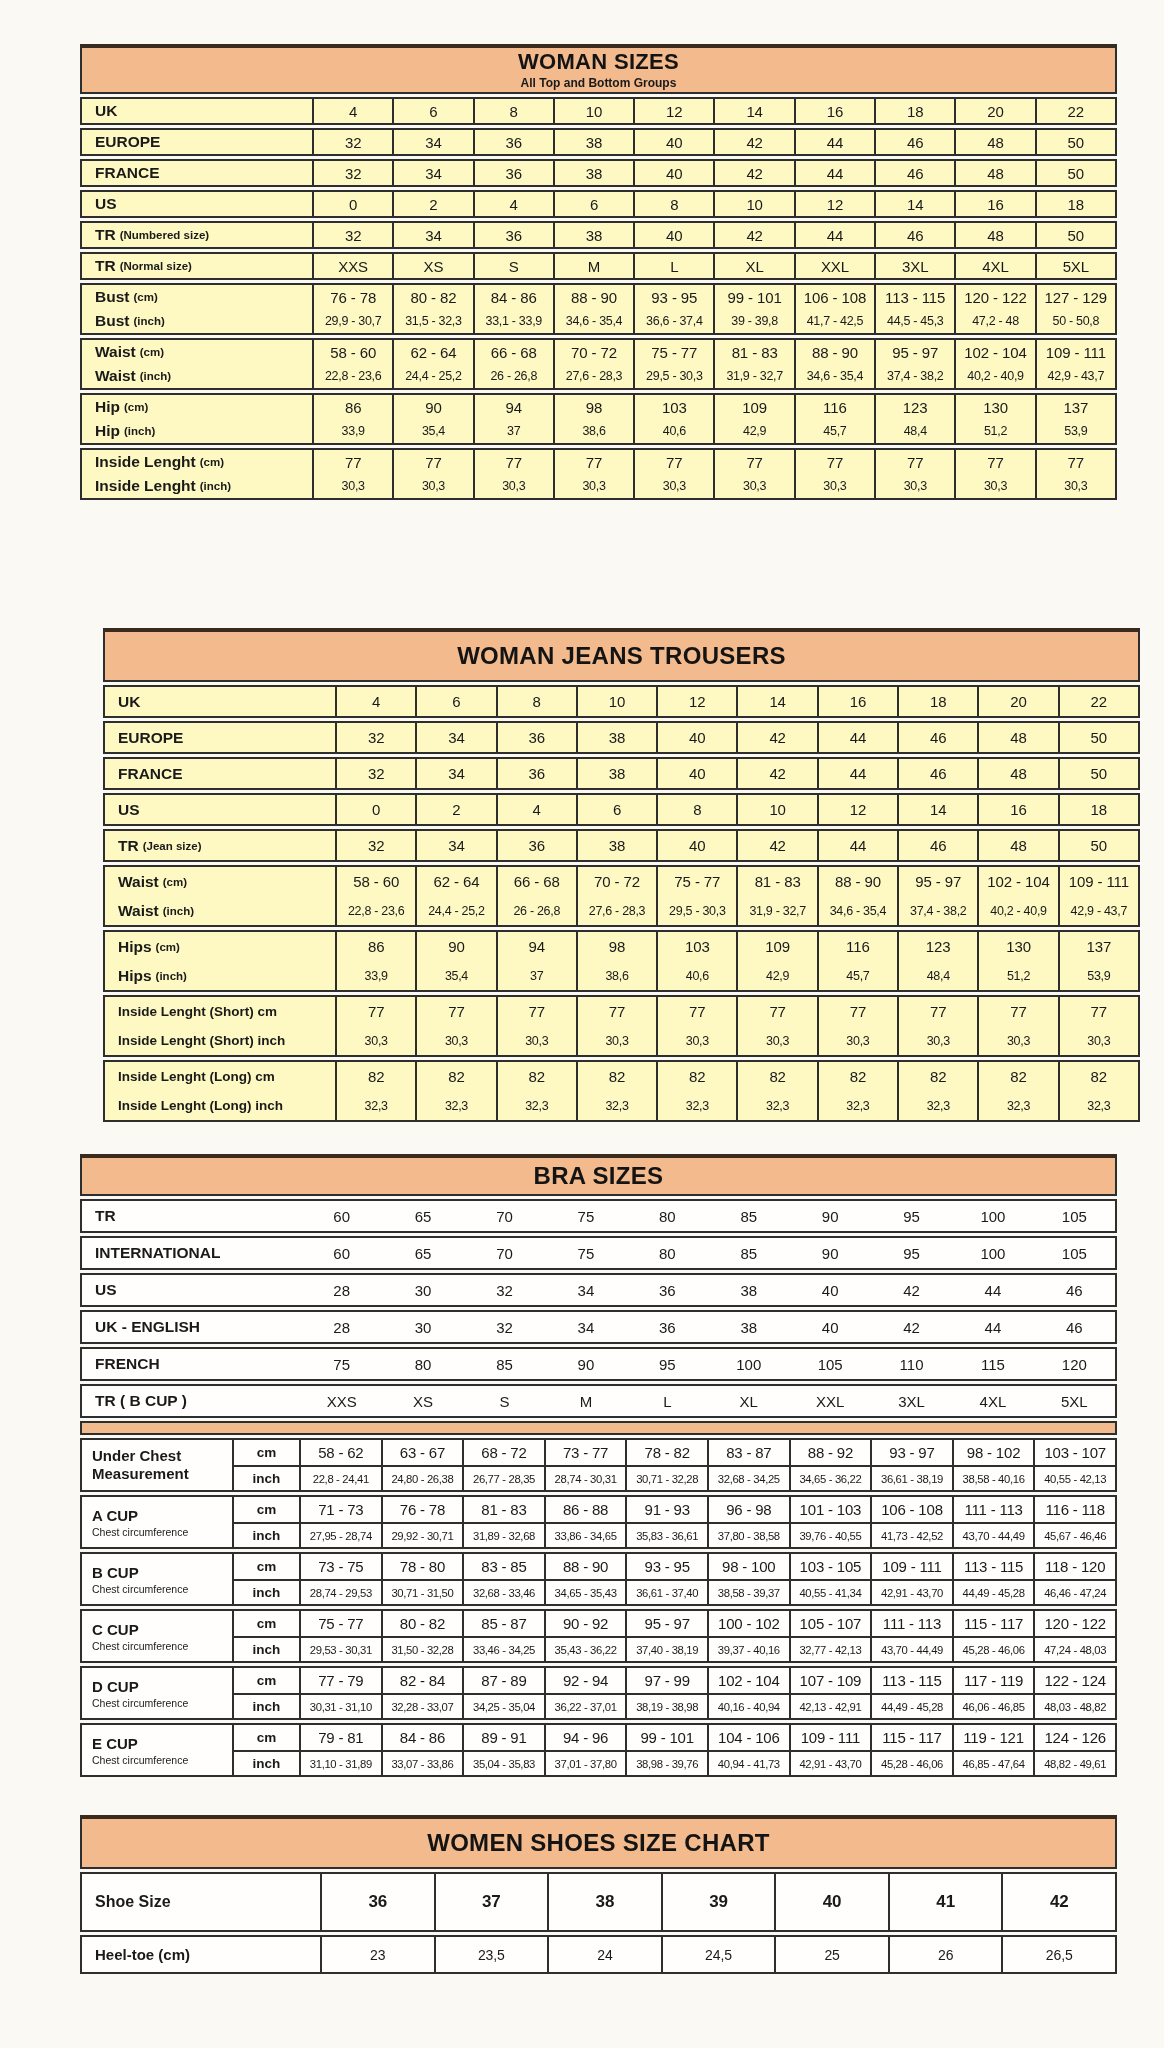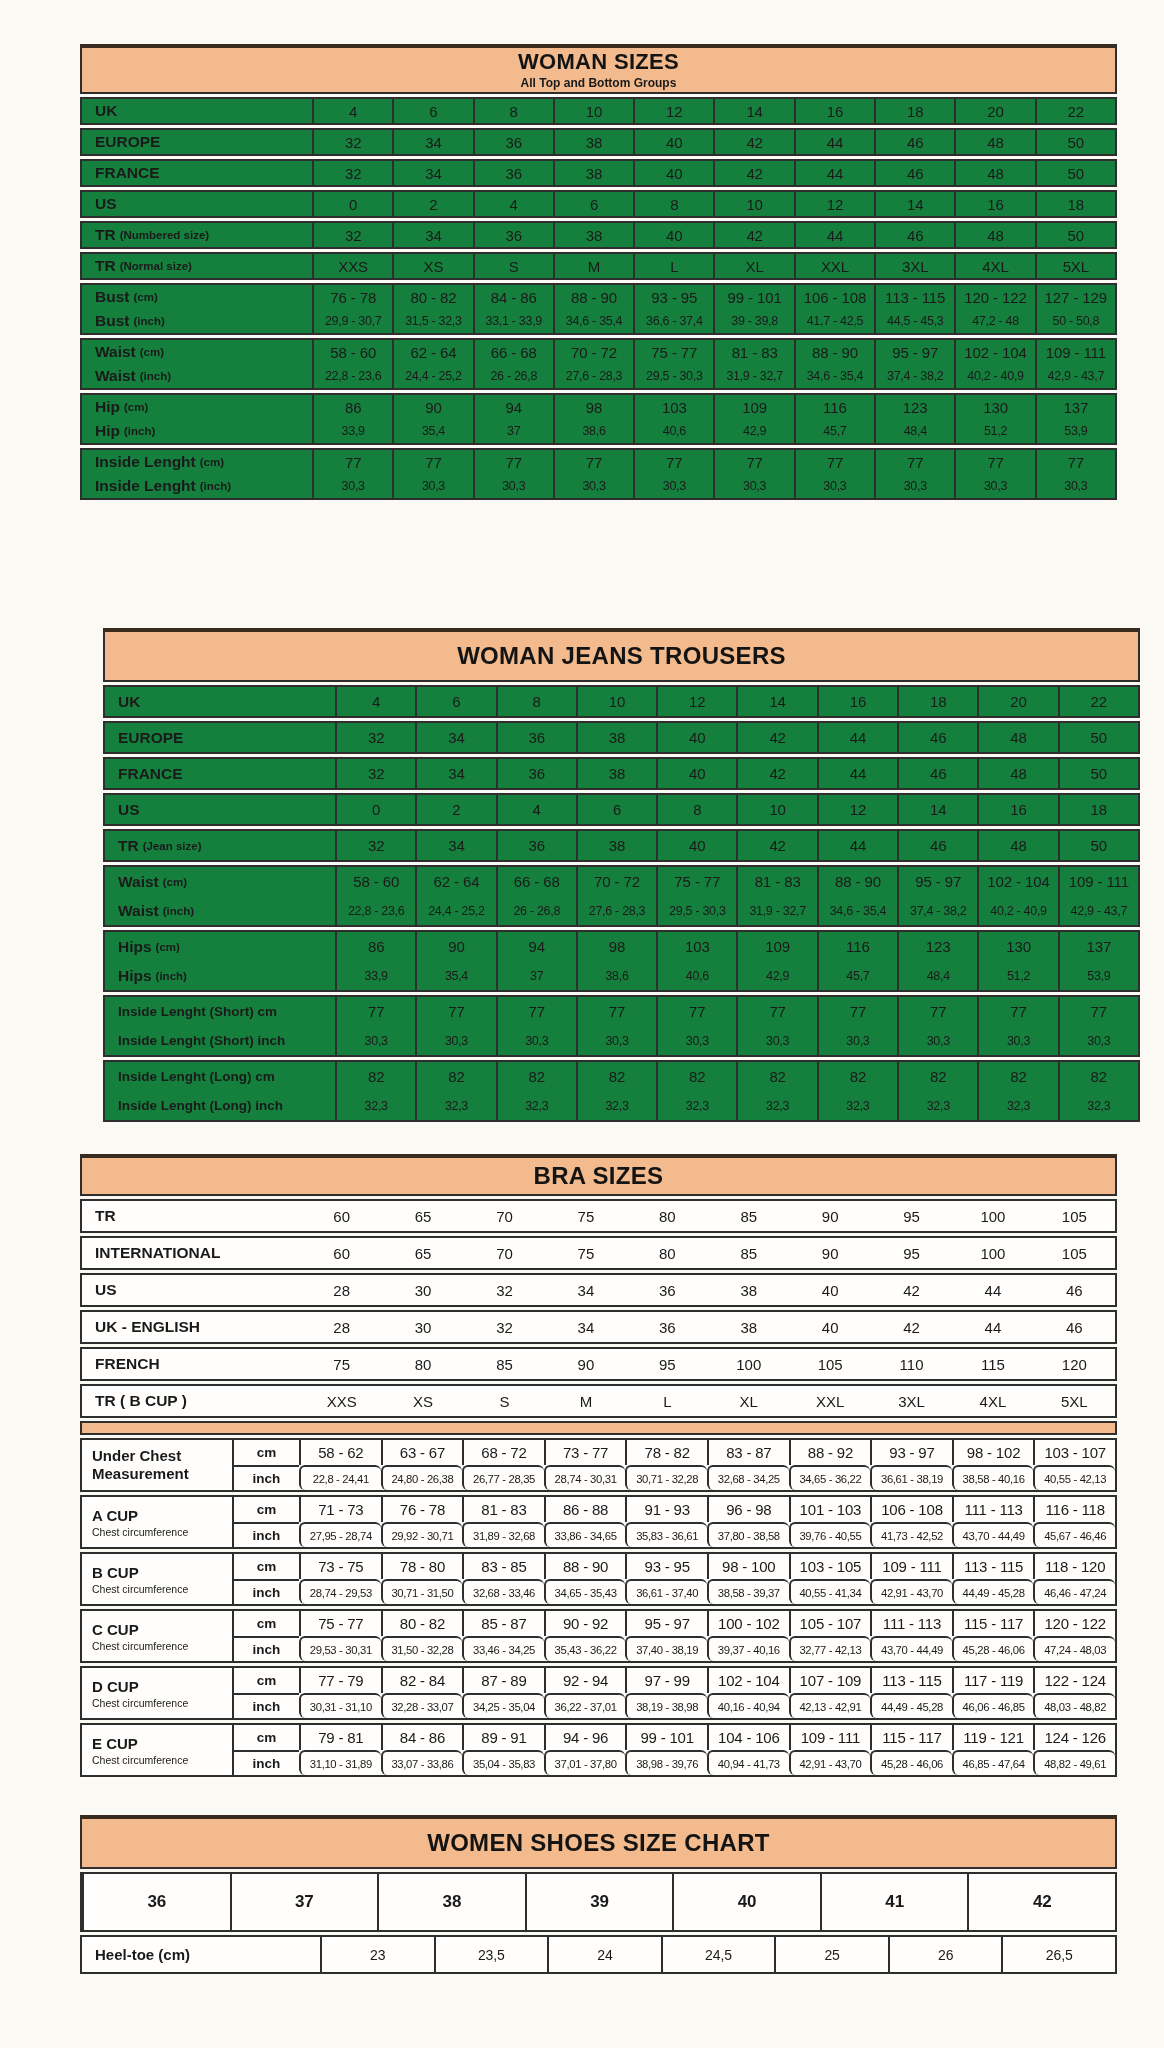--- a/index.html
+++ b/index.html
@@ -35,21 +35,21 @@
   #t3 .tbl-header{height:42px;}
   #t4 .tbl-header{height:54px;}
   .tbl-title{font-size:24px;font-weight:700;letter-spacing:.3px;line-height:1.05;color:#141414;}
   #t1 .tbl-title{font-size:22px;}
   .tbl-subtitle{font-size:12px;font-weight:700;margin-top:2px;}
   .tbl-subtitle:empty{display:none;}
 
   
   .row-box{
     border:2px solid var(--bd);
-    background:#15803d;
+    background:#fef9c3;
     margin-bottom:3px;
   }
   .trow{display:flex;align-items:stretch;}
   #t1 .trow{height:24px;}
   #t2 .trow{height:29px;}
   .cell{display:flex;align-items:center;}
   .lbl{flex:0 0 230px;padding-left:13px;}
   .val{flex:1 1 0;justify-content:center;border-left:2px solid var(--bd);font-size:15px;letter-spacing:-0.1px;}
   .sm .val{font-size:12.5px;letter-spacing:-0.3px;white-space:nowrap;}
   .lmain{font-weight:700;font-size:15.5px;white-space:nowrap;}
@@ -73,21 +73,21 @@
   .g-sub{font-size:10.5px;margin-top:1px;}
   .g-grid{
     flex:1 1 0;display:grid;
     grid-template-columns:67px repeat(10,1fr);
     grid-template-rows:25px 25px;
   }
   .gcell{display:flex;align-items:center;justify-content:center;border-left:2px solid var(--bd);overflow:visible;}
   .gcell.r2{border-top:2px solid var(--bd);}
   .gcell.unit{font-weight:700;font-size:13.5px;}
   .gcell.cmv{font-size:15px;letter-spacing:-0.2px;white-space:nowrap;}
-  .gcell.inv{font-size:11.3px;letter-spacing:-0.35px;white-space:nowrap;border-radius:6px;}
+  .gcell.inv{font-size:11.3px;letter-spacing:-0.35px;white-space:nowrap;}
 
   
   .shoe-row{display:flex;align-items:stretch;border:2px solid var(--bd);background:#fffefc;margin-bottom:3px;}
   .shoe-row .lbl{flex:0 0 238px;}
   .srow1{height:60px;}
   .srow2{height:39px;}
   .srow1 .val{font-weight:700;font-size:17px;}
   .srow1 .lbl .lmain{font-size:16px;}
   .srow2 .val{font-size:14px;}
   .srow2 .lbl .lmain{font-size:15px;}
@@ -835,20 +835,23 @@
       </div>
     </div>
 </section>
 
 <section id="t4" class="tblsec">
   <div class="tbl-header">
     <div class="tbl-title">WOMEN SHOES SIZE CHART</div>
   </div>
   <div class="tbl-body">
       <div class="shoe-row srow1">
+        <div class="cell lbl">
+          <span class="lmain">Shoe Size</span>
+        </div>
         <div class="cell val">36</div>
         <div class="cell val">37</div>
         <div class="cell val">38</div>
         <div class="cell val">39</div>
         <div class="cell val">40</div>
         <div class="cell val">41</div>
         <div class="cell val">42</div>
       </div>
       <div class="shoe-row srow2">
         <div class="cell lbl">

